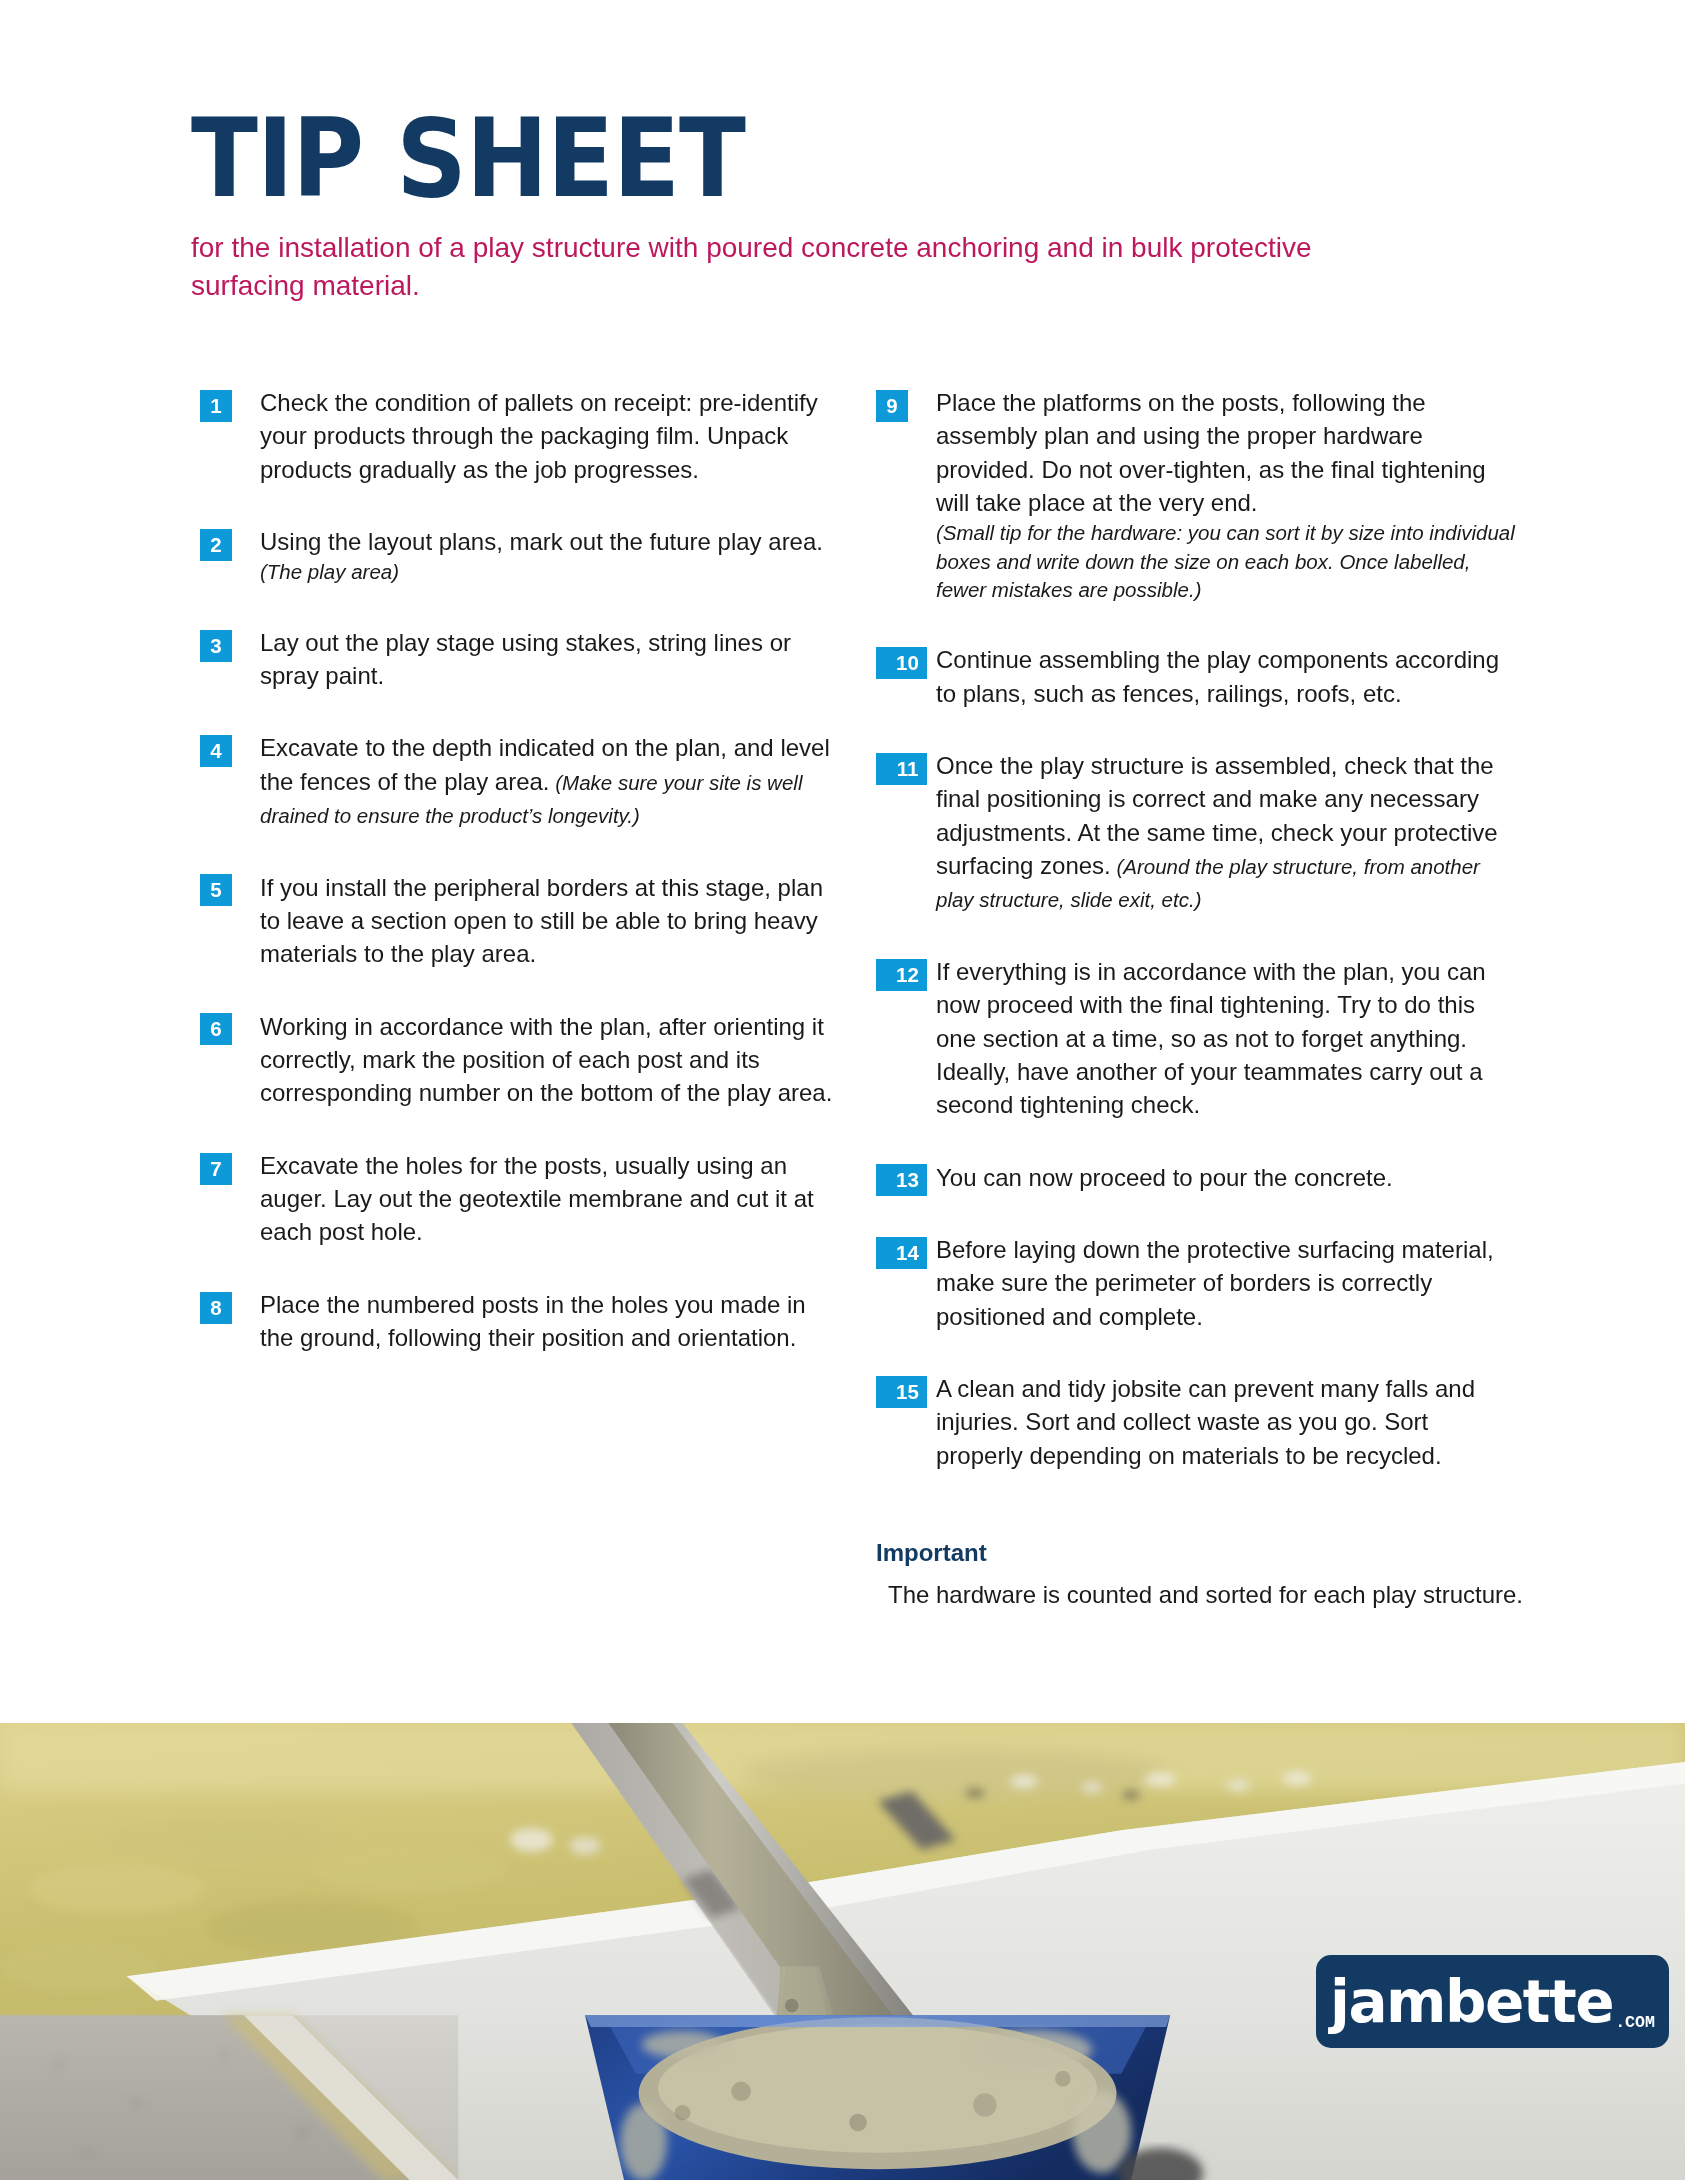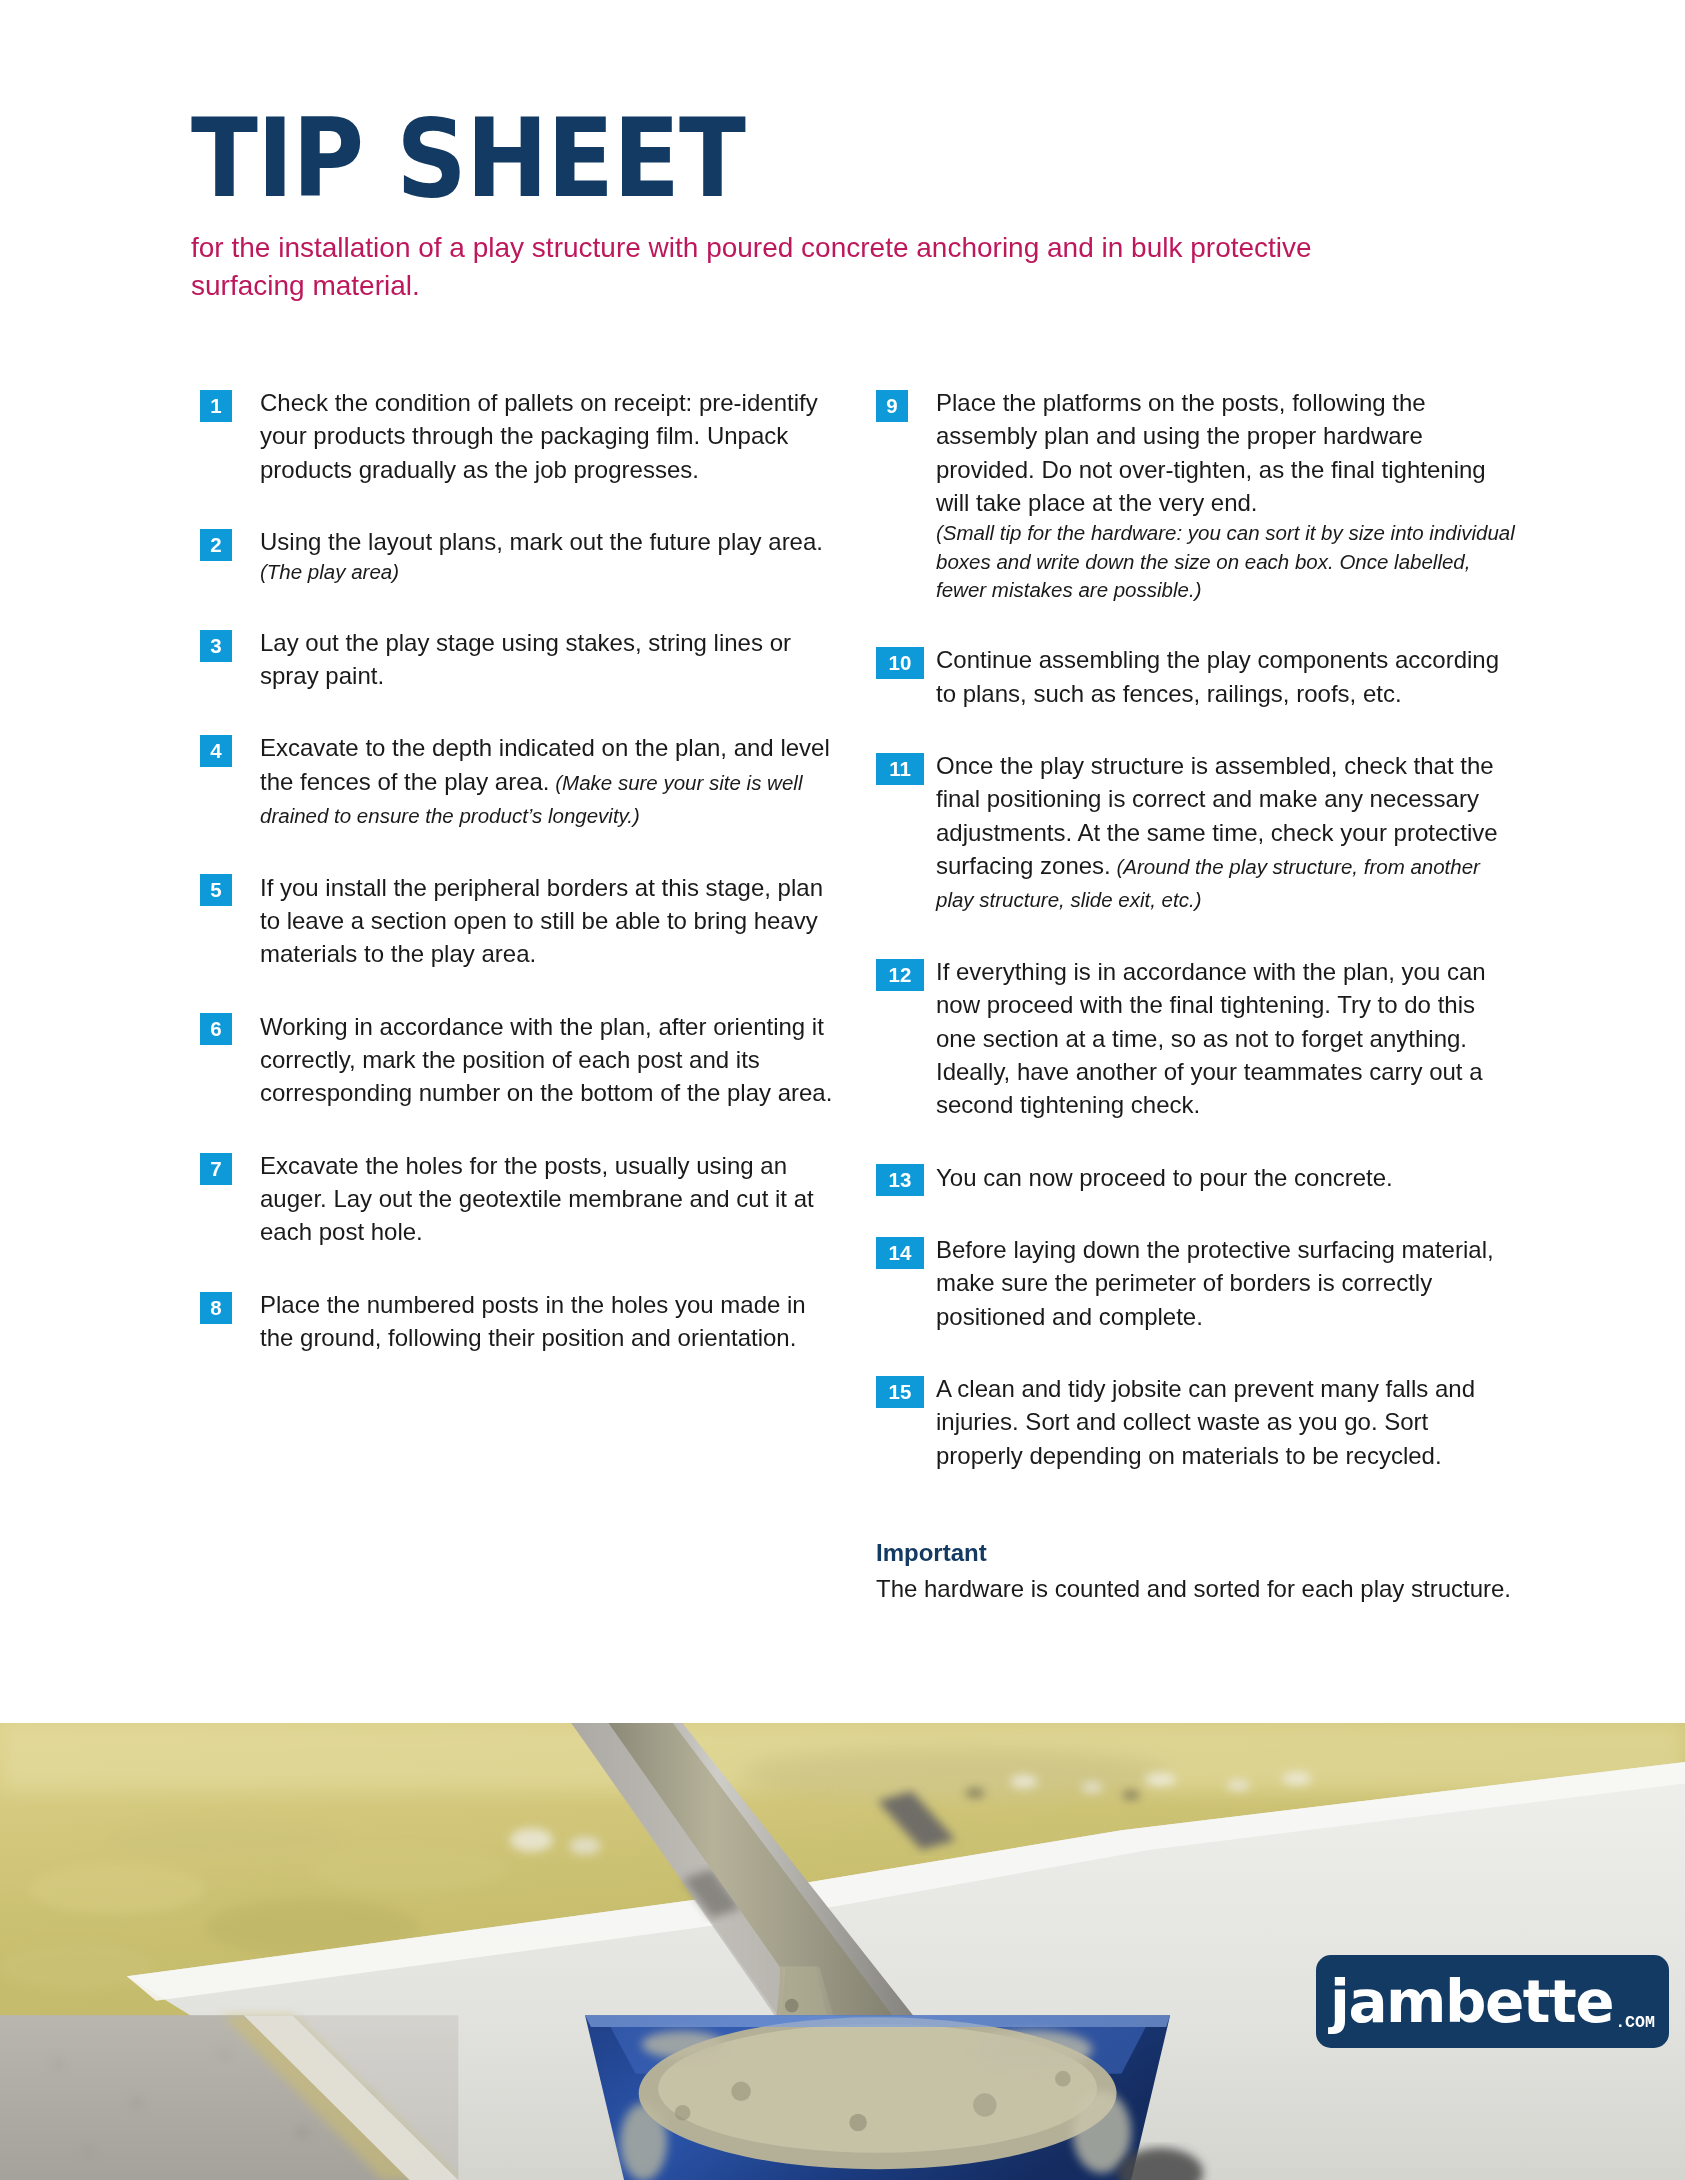--- a/index.html
+++ b/index.html
@@ -78,21 +78,21 @@
     width: 32px;
     height: 32px;
     background: #0e99d9;
     color: #ffffff;
     font-size: 20.5px;
     font-weight: 700;
     line-height: 32px;
     text-align: center;
     font-family: "Liberation Sans", sans-serif;
   }
-  .badge.wide { width: 48px; }
+  .badge.wide { width: 39px; padding-left: 12px; }
   .step-text {
     font-size: 24px;
     line-height: 1.39;
     color: #1a1a1a;
     font-family: "Liberation Sans", sans-serif;
   }
   .step-text .note {
     font-style: italic;
     font-size: 20.5px;
     line-height: 1.38;
@@ -114,21 +114,21 @@
   .important-title {
     font-size: 24px;
     font-weight: 700;
     color: #123a63;
     margin: 0 0 5.9px 0;
   }
   .important-body {
     font-size: 24px;
     line-height: 1.36;
     color: #1a1a1a;
-    margin: 0;
+    margin: 12px;
   }
 
   
   .photo {
     position: absolute;
     left: 0;
     top: 1723px;
     width: 1685px;
     height: 457px;
     overflow: hidden;

